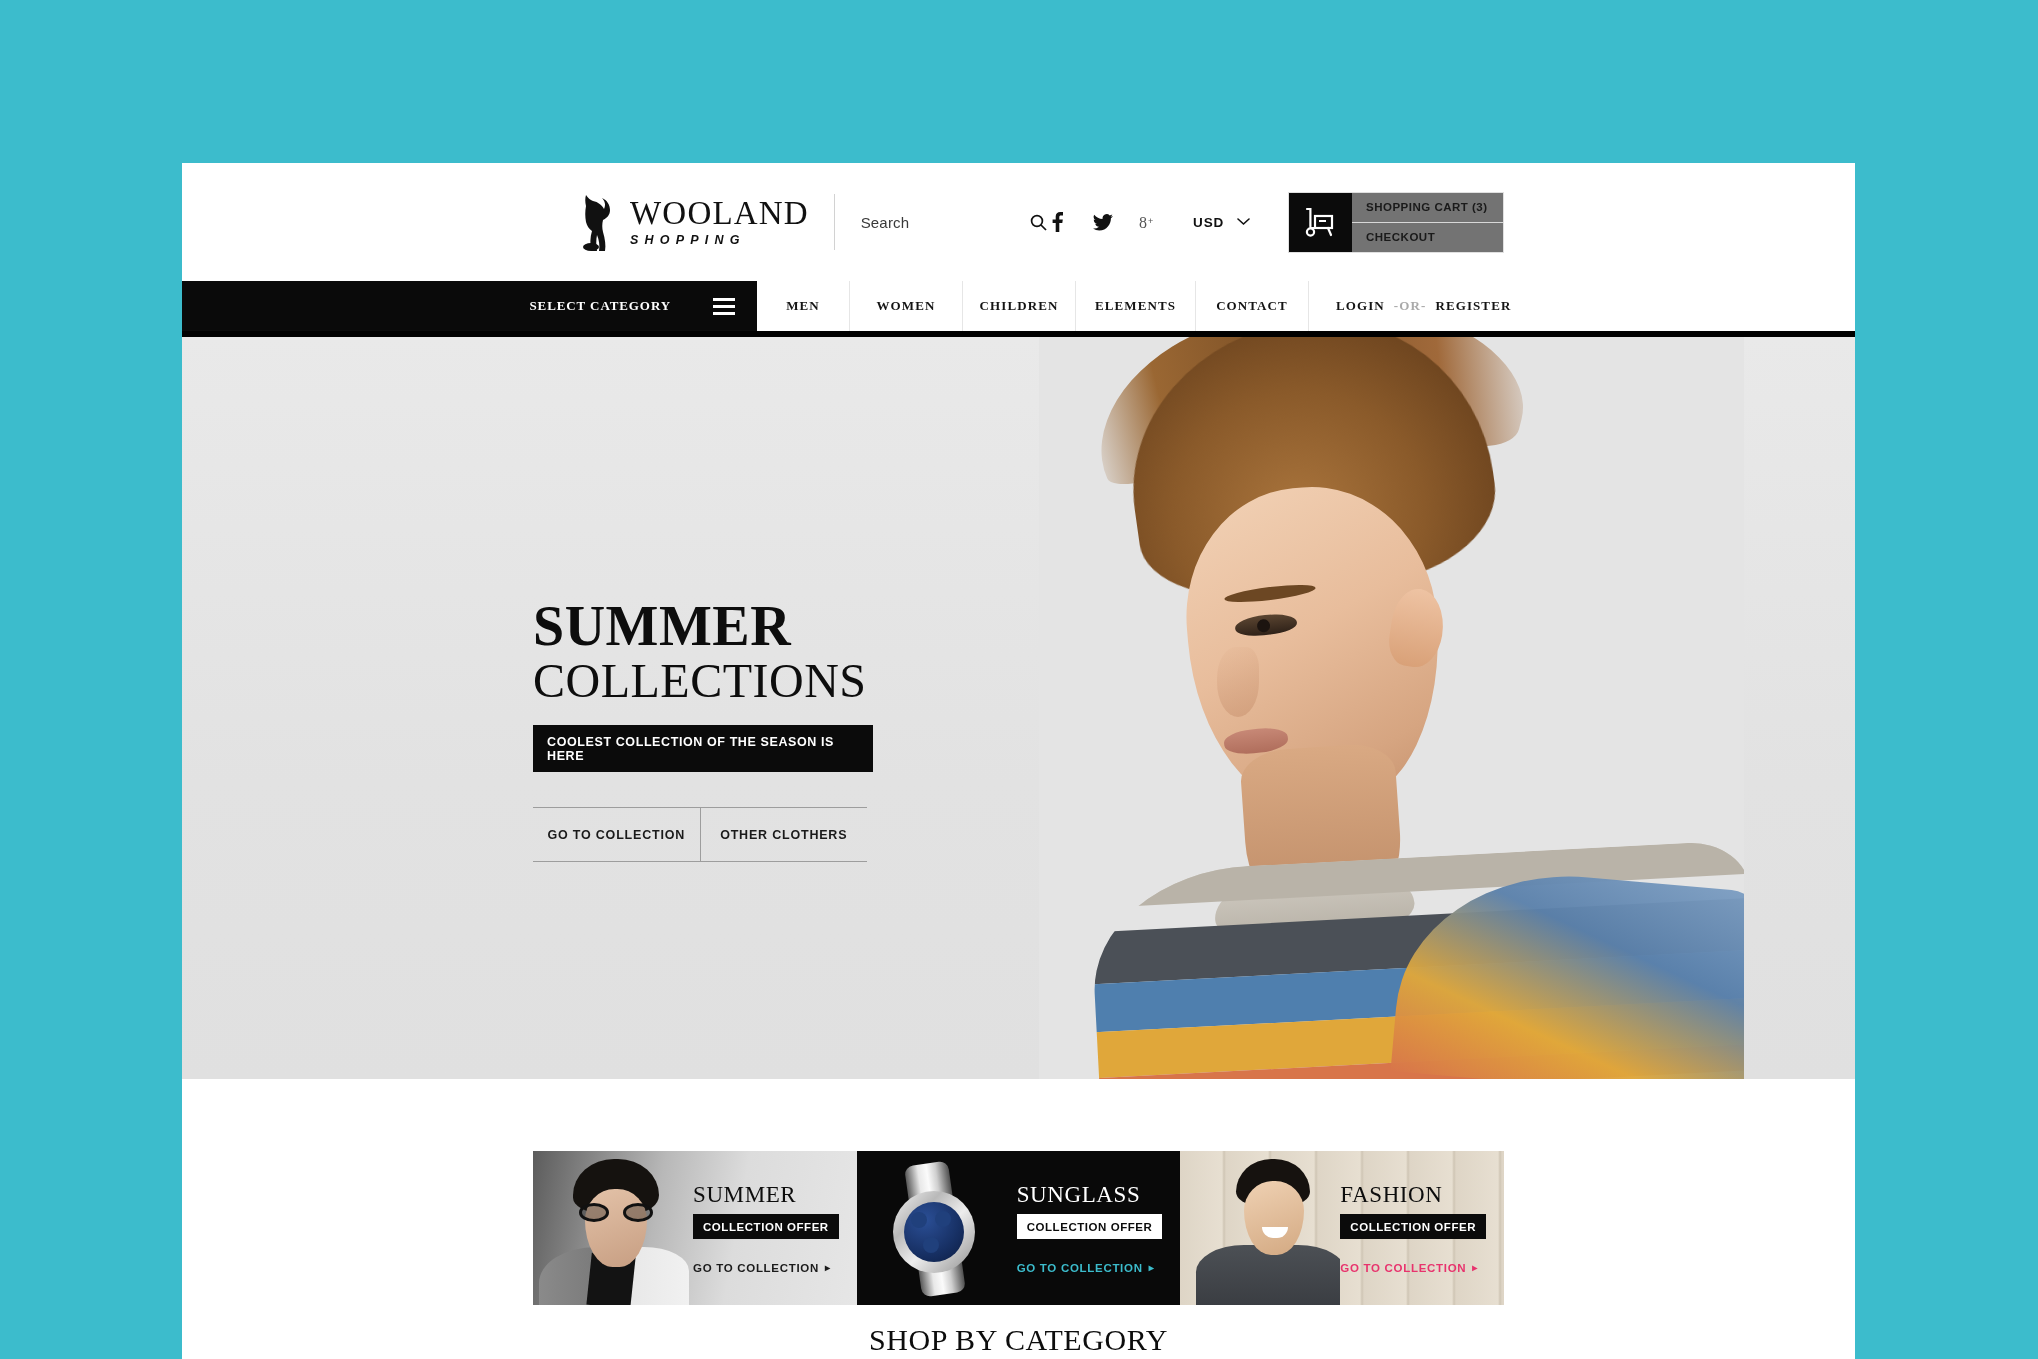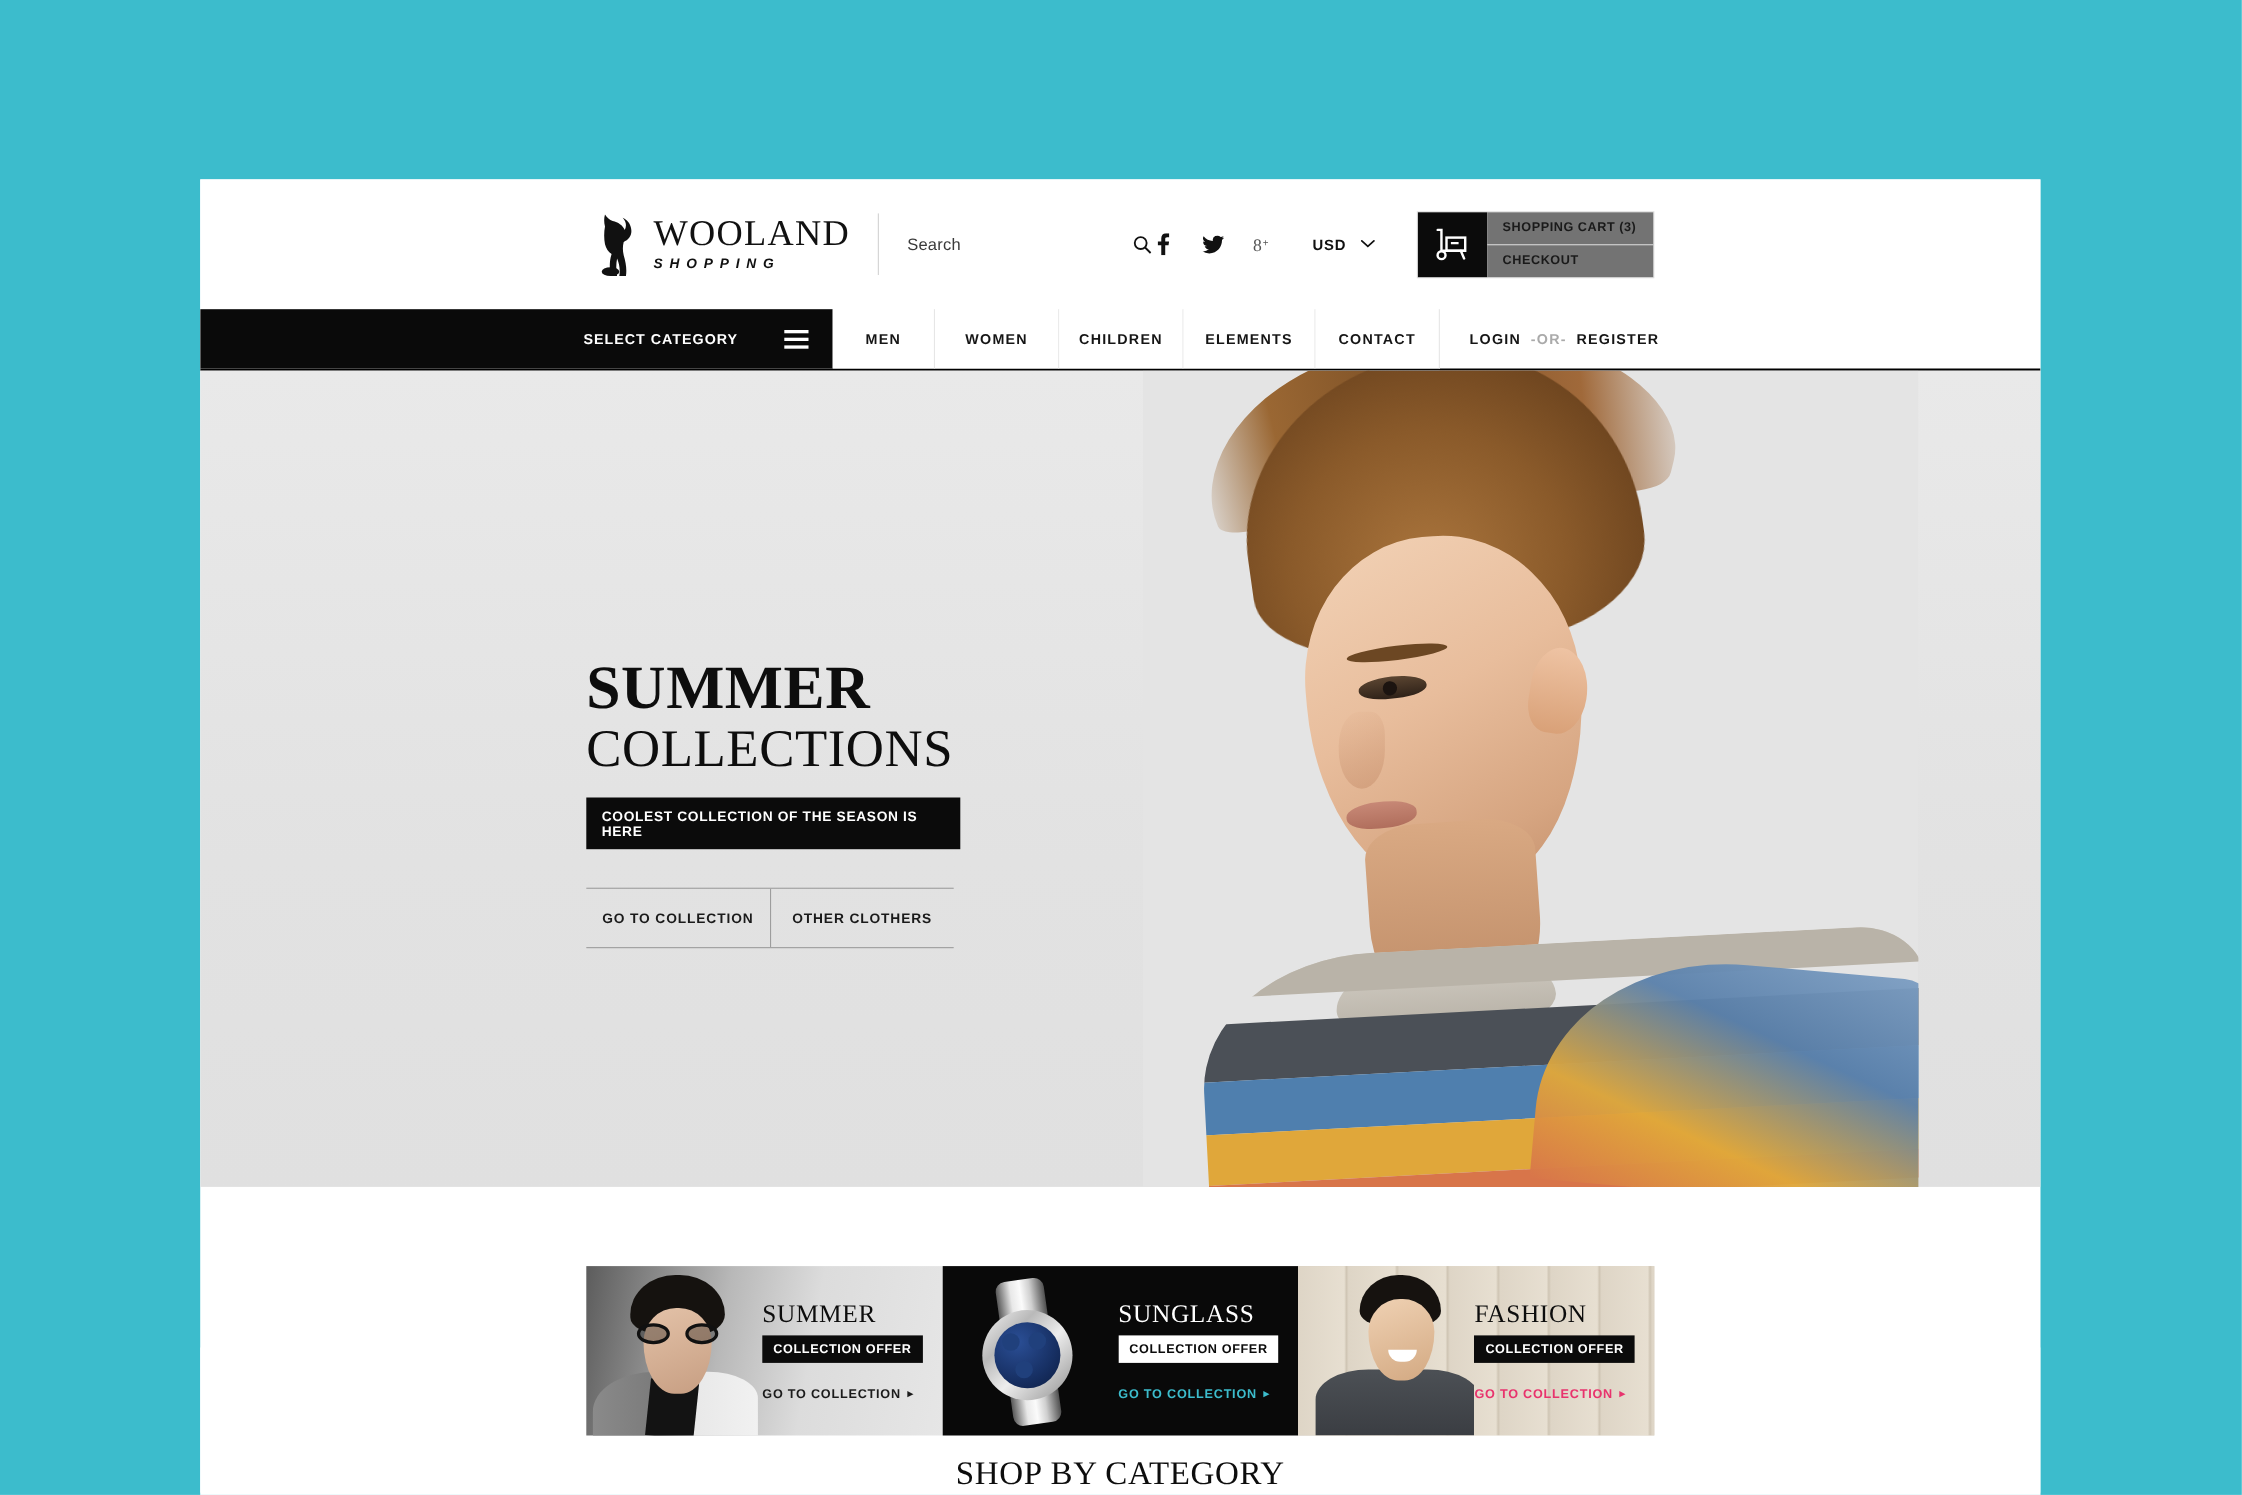--- a/index.html
+++ b/index.html
@@ -26,20 +26,21 @@
     overflow: hidden;
   }
 
   
   .header {
     height: 118px;
     background: #fff;
     display: flex;
     align-items: center;
     position: relative;
+    padding-left: 36px;
   }
 
   .brand {
     display: flex;
     align-items: center;
     margin-left: 351px;
   }
   .brand-mark { width: 52px; height: 60px; margin-right: 9px; flex: 0 0 auto; }
   .brand-text { line-height: 1; }
   .brand-name {
@@ -161,21 +162,22 @@
     text-decoration: none;
     background: #737373;
   }
   .cart-link.top { border-bottom: 1px solid #d8d8d8; }
 
   
   .navbar {
     height: 56px;
     display: flex;
     background: #fff;
-    border-bottom: 2px solid #000000;
+    border-bottom: 6px solid #000000;
+    font-family: Liberation Serif, serif;
   }
   .nav-category {
     width: 575px;
     background: #0a0a0a;
     display: flex;
     align-items: center;
     justify-content: flex-end;
     padding-right: 22px;
     cursor: pointer;
   }

